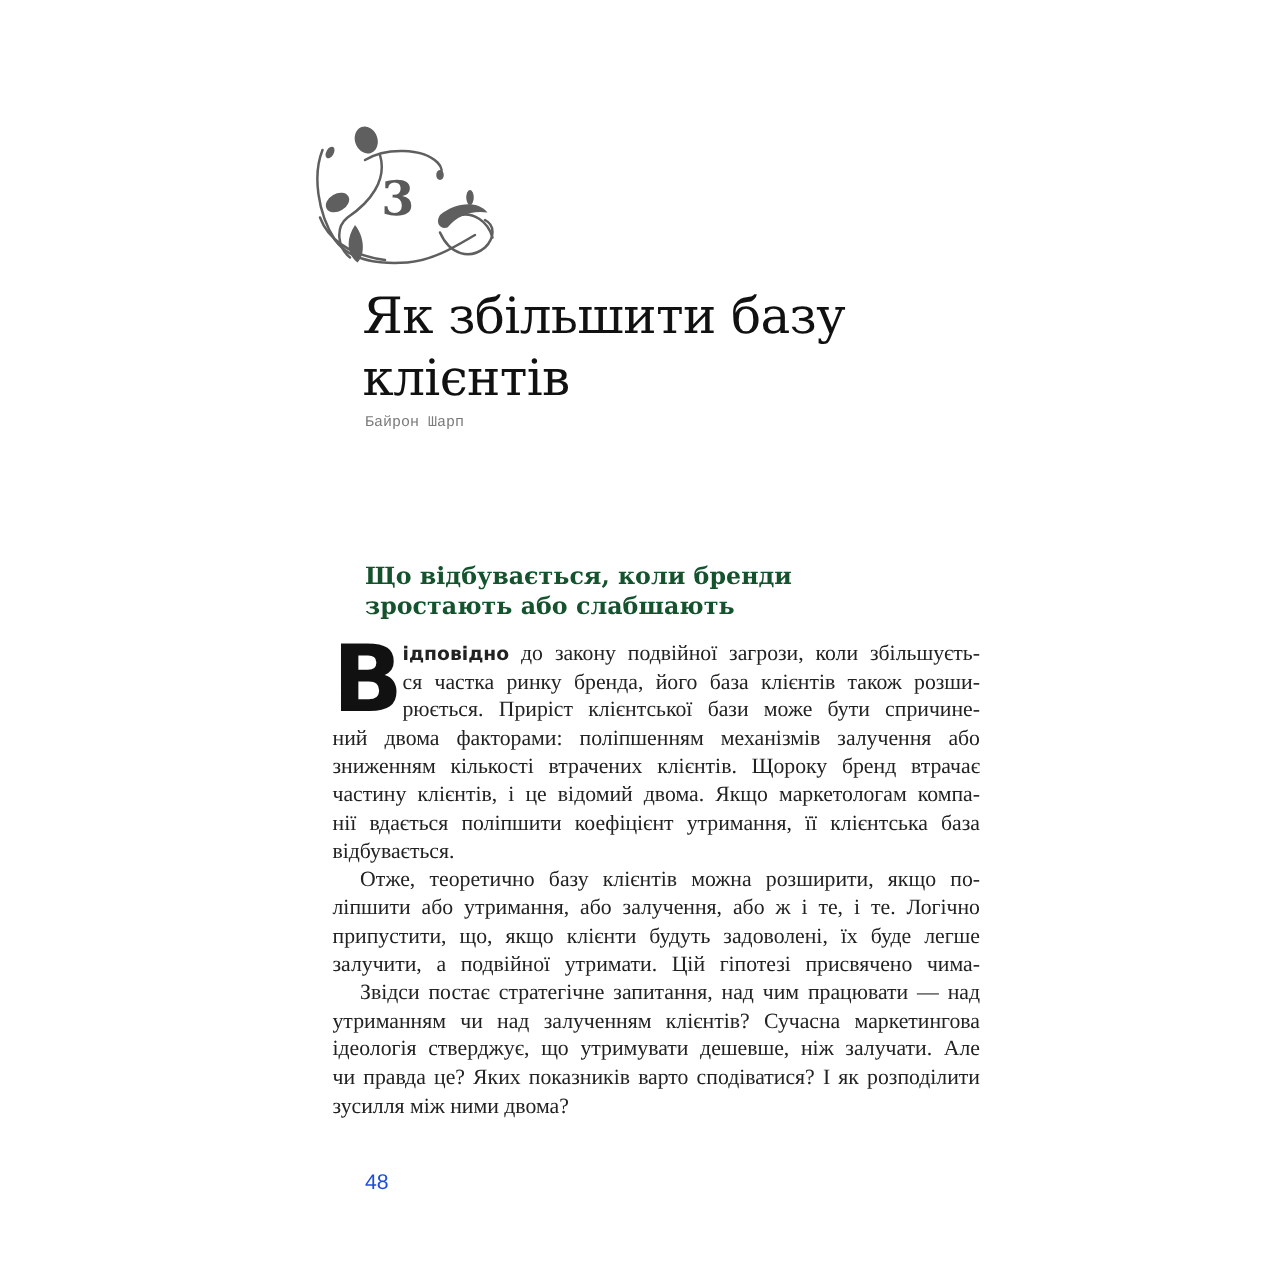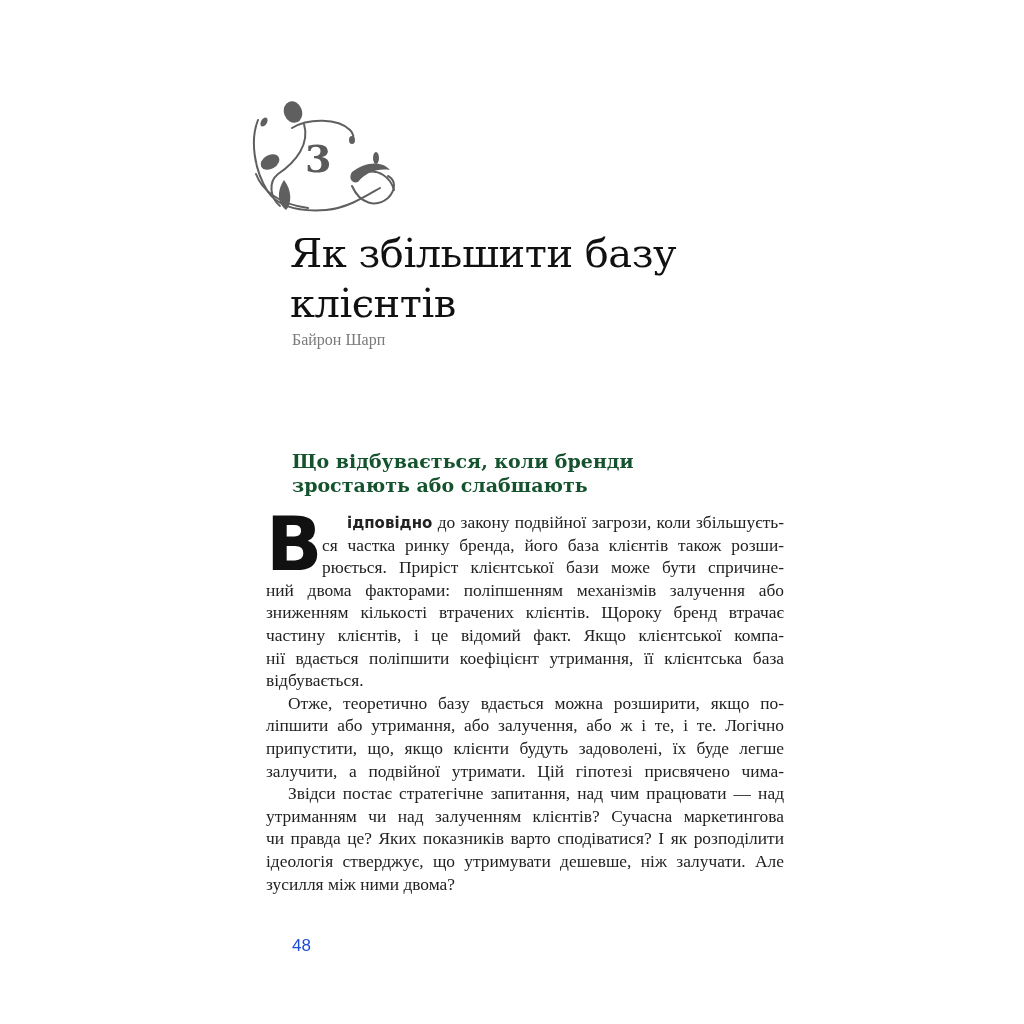--- a/index.html
+++ b/index.html
@@ -1,28 +1,28 @@
 <!DOCTYPE html>
 <html><head>
   <meta charset="utf-8">
   <style>
     html, body { margin: 0; padding: 0; background: #ffffff; }
     body { width: 1024px; height: 1024px; position: relative; overflow: hidden; font-family: "DejaVu Serif", serif; color: #1a1a1a; }
     .ornament { position: absolute; left: 248px; top: 100px; width: 156px; height: 118px; }
     .chapter-num { position: absolute; left: 305px; top: 140px; font-family: "DejaVu Serif", serif; font-size: 38px; font-weight: bold; color: #5a5a5a; line-height: 1; }
     .title { position: absolute; left: 290px; top: 228px; font-family: "DejaVu Serif", serif; font-size: 40px; line-height: 50px; color: #111; letter-spacing: -0.5px; }
-    .author { position: absolute; left: 292px; top: 331px; font-family: Liberation Serif, serif; font-size: 16px; color: #7a7a7a; }
+    .author { position: absolute; left: 292px; top: 331px; font-family: Liberation Mono, monospace; font-size: 12px; color: #7a7a7a; }
     .section-head { position: absolute; left: 292px; top: 449px; font-family: "DejaVu Serif", serif; font-weight: bold; font-size: 19px; line-height: 24px; color: #14532d; }
     .body { position: absolute; left: 266px; top: 511px; width: 518px; font-family: "Liberation Serif", serif; font-size: 17.4px; line-height: 22.6px; color: #222; }
     .line { display: block; white-space: nowrap; text-align: justify; text-align-last: justify; height: 22.6px; }
     .line.last { text-align-last: left; }
     .line.indent1 { padding-left: 56px; }
     .line.pindent { padding-left: 22px; }
     .dropcap { position: absolute; left: 266px; top: 513px; font-family: "DejaVu Sans", sans-serif; font-weight: bold; font-size: 74px; line-height: 62px; color: #111; }
-    .lead-word { font-family: "DejaVu Sans", sans-serif; font-weight: bold; font-size: 15px; margin-left: 25px; }
+    .lead-word { font-family: "DejaVu Sans", sans-serif; font-weight: bold; font-size: 15px; }
     .page-number { position: absolute; left: 292px; top: 936px; font-family: "Liberation Sans", sans-serif; font-size: 17px; color: #1d4ed8; }
   </style>
 </head>
 <body>
 
 <svg class="ornament" viewBox="0 0 156 118" xmlns="http://www.w3.org/2000/svg">
   <g fill="none" stroke="#5f5f5f" stroke-width="2" stroke-linecap="round">
     <path d="M10 20 C2 40, 6 70, 20 92 C30 106, 50 112, 78 110 C100 108, 118 96, 132 88"></path>
     <path d="M44 28 C60 18, 90 18, 102 30 C106 34, 106 38, 104 40"></path>
     <path d="M56 24 C62 44, 48 62, 30 74 C20 82, 22 98, 32 106"></path>
@@ -55,29 +55,29 @@
 </div>
 
 <div class="dropcap">В</div>
 
 <div class="body">
   <span class="line indent1"><span class="lead-word">ідповідно</span><span> до закону подвійної загрози, коли збільшуєть-</span></span>
   <span class="line indent1">ся частка ринку бренда, його база клієнтів також розши-</span>
   <span class="line indent1">рюється. Приріст клієнтської бази може бути спричине-</span>
   <span class="line">ний двома факторами: поліпшенням механізмів залучення або</span>
   <span class="line">зниженням кількості втрачених клієнтів. Щороку бренд втрачає</span>
-  <span class="line">частину клієнтів, і це відомий факт. Якщо клієнтської компа-</span>
+  <span class="line">частину клієнтів, і це відомий двома. Якщо маркетологам компа-</span>
   <span class="line">нії вдається поліпшити коефіцієнт утримання, її клієнтська база</span>
   <span class="line last">відбувається.</span>
 
-  <span class="line pindent">Отже, теоретично базу вдається можна розширити, якщо по-</span>
+  <span class="line pindent">Отже, теоретично базу клієнтів можна розширити, якщо по-</span>
   <span class="line">ліпшити або утримання, або залучення, або ж і те, і те. Логічно</span>
   <span class="line">припустити, що, якщо клієнти будуть задоволені, їх буде легше</span>
   <span class="line">залучити, а подвійної утримати. Цій гіпотезі присвячено чима-</span>
 
   <span class="line pindent">Звідси постає стратегічне запитання, над чим працювати — над</span>
   <span class="line">утриманням чи над залученням клієнтів? Сучасна маркетингова</span>
+  <span class="line">ідеологія стверджує, що утримувати дешевше, ніж залучати. Але</span>
   <span class="line">чи правда це? Яких показників варто сподіватися? І як розподілити</span>
-  <span class="line">ідеологія стверджує, що утримувати дешевше, ніж залучати. Але</span>
   <span class="line last">зусилля між ними двома?</span>
 </div>
 
 <div class="page-number">48</div>
 
 </body></html>

